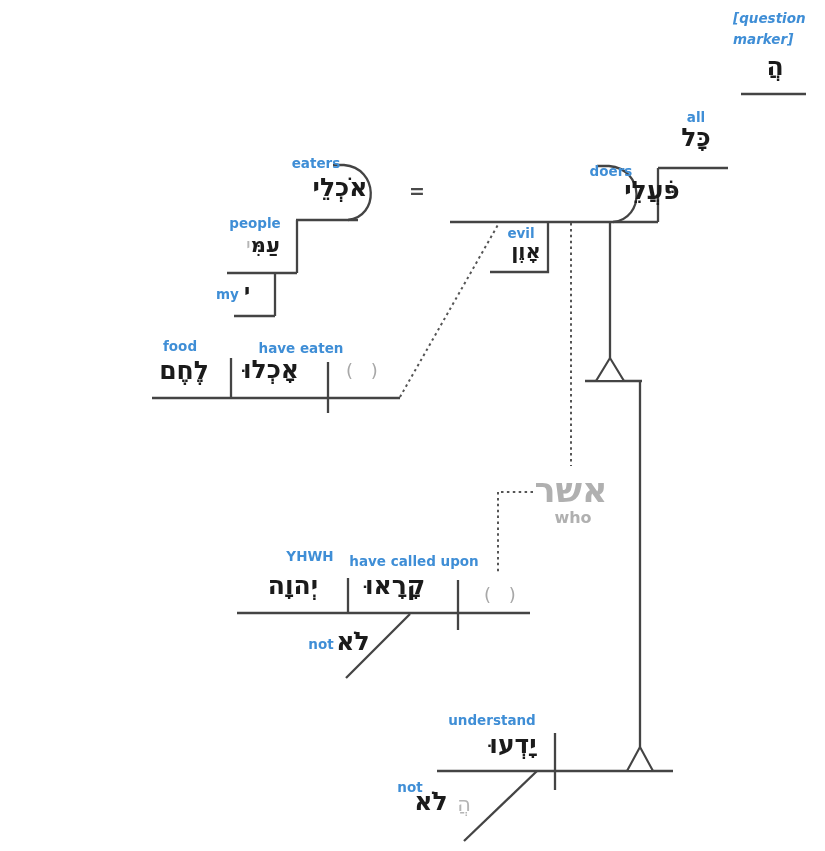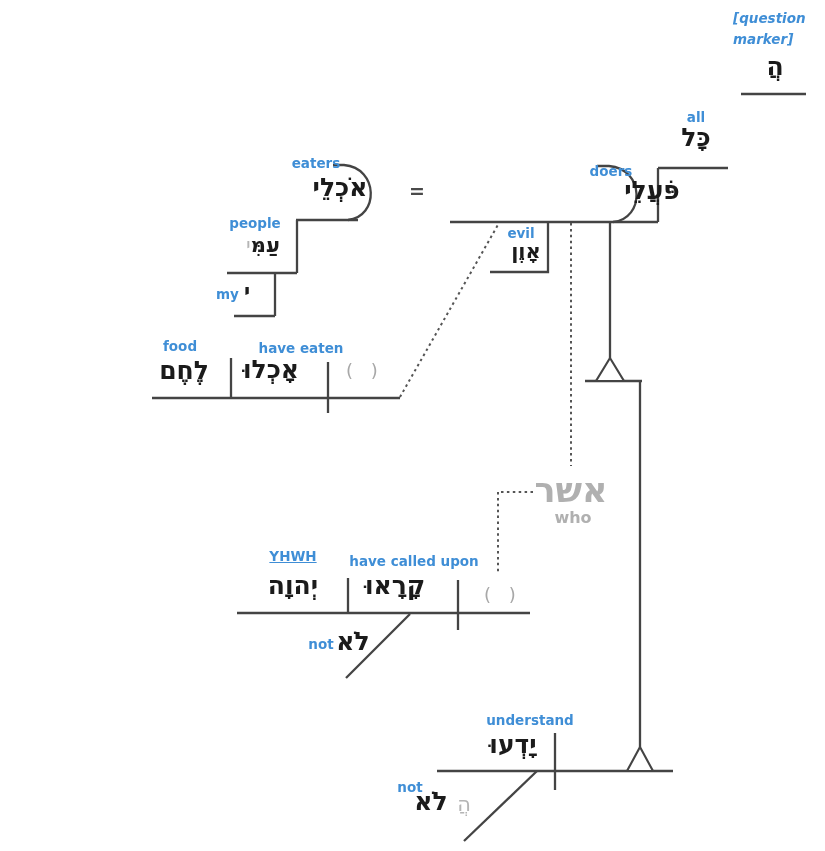--- a/index.html
+++ b/index.html
@@ -128,27 +128,27 @@
 
   <div class="lbl" style="left:180px;top:339px;">food</div>
   <div class="heb big" style="left:184px;top:357px;" dir="rtl">לֶחֶם</div>
   <div class="lbl" style="left:283px;top:341px;padding-left:36px;">have eaten</div>
   <div class="heb big" style="left:271px;top:356px;" dir="rtl">אָכְלוּ</div>
   <div class="paren" style="left:365px;top:360px;">( )</div>
 
   <div class="asher" style="left:571px;top:470px;" dir="rtl">אשר</div>
   <div class="who" style="left:573px;top:508px;">who</div>
 
-  <div class="lbl" style="left:293px;top:549px;text-decoration:underline;">YHWH</div>
+  <div class="lbl" style="left:310px;top:549px;">YHWH</div>
   <div class="heb big" style="left:293px;top:572px;" dir="rtl">יְהוָה</div>
   <div class="lbl" style="left:414px;top:554px;">have called upon</div>
   <div class="heb big" style="left:395px;top:572px;" dir="rtl">קָרָאוּ</div>
   <div class="paren" style="left:503px;top:584px;">( )</div>
   <div class="lbl" style="left:321px;top:637px;">not</div>
   <div class="heb big" style="left:353px;top:628px;" dir="rtl">לֹא</div>
 
-  <div class="lbl" style="left:530px;top:713px;">understand</div>
+  <div class="lbl" style="left:492px;top:713px;">understand</div>
   <div class="heb big" style="left:513px;top:731px;" dir="rtl">יָדְעוּ</div>
   <div class="lbl" style="left:410px;top:780px;">not</div>
   <div class="heb big" style="left:431px;top:788px;" dir="rtl">לֹא</div>
   <div class="heb sm ghost" style="left:464px;top:793px;" dir="rtl">הֲ</div>
 
 </div>
 
 </body></html>

